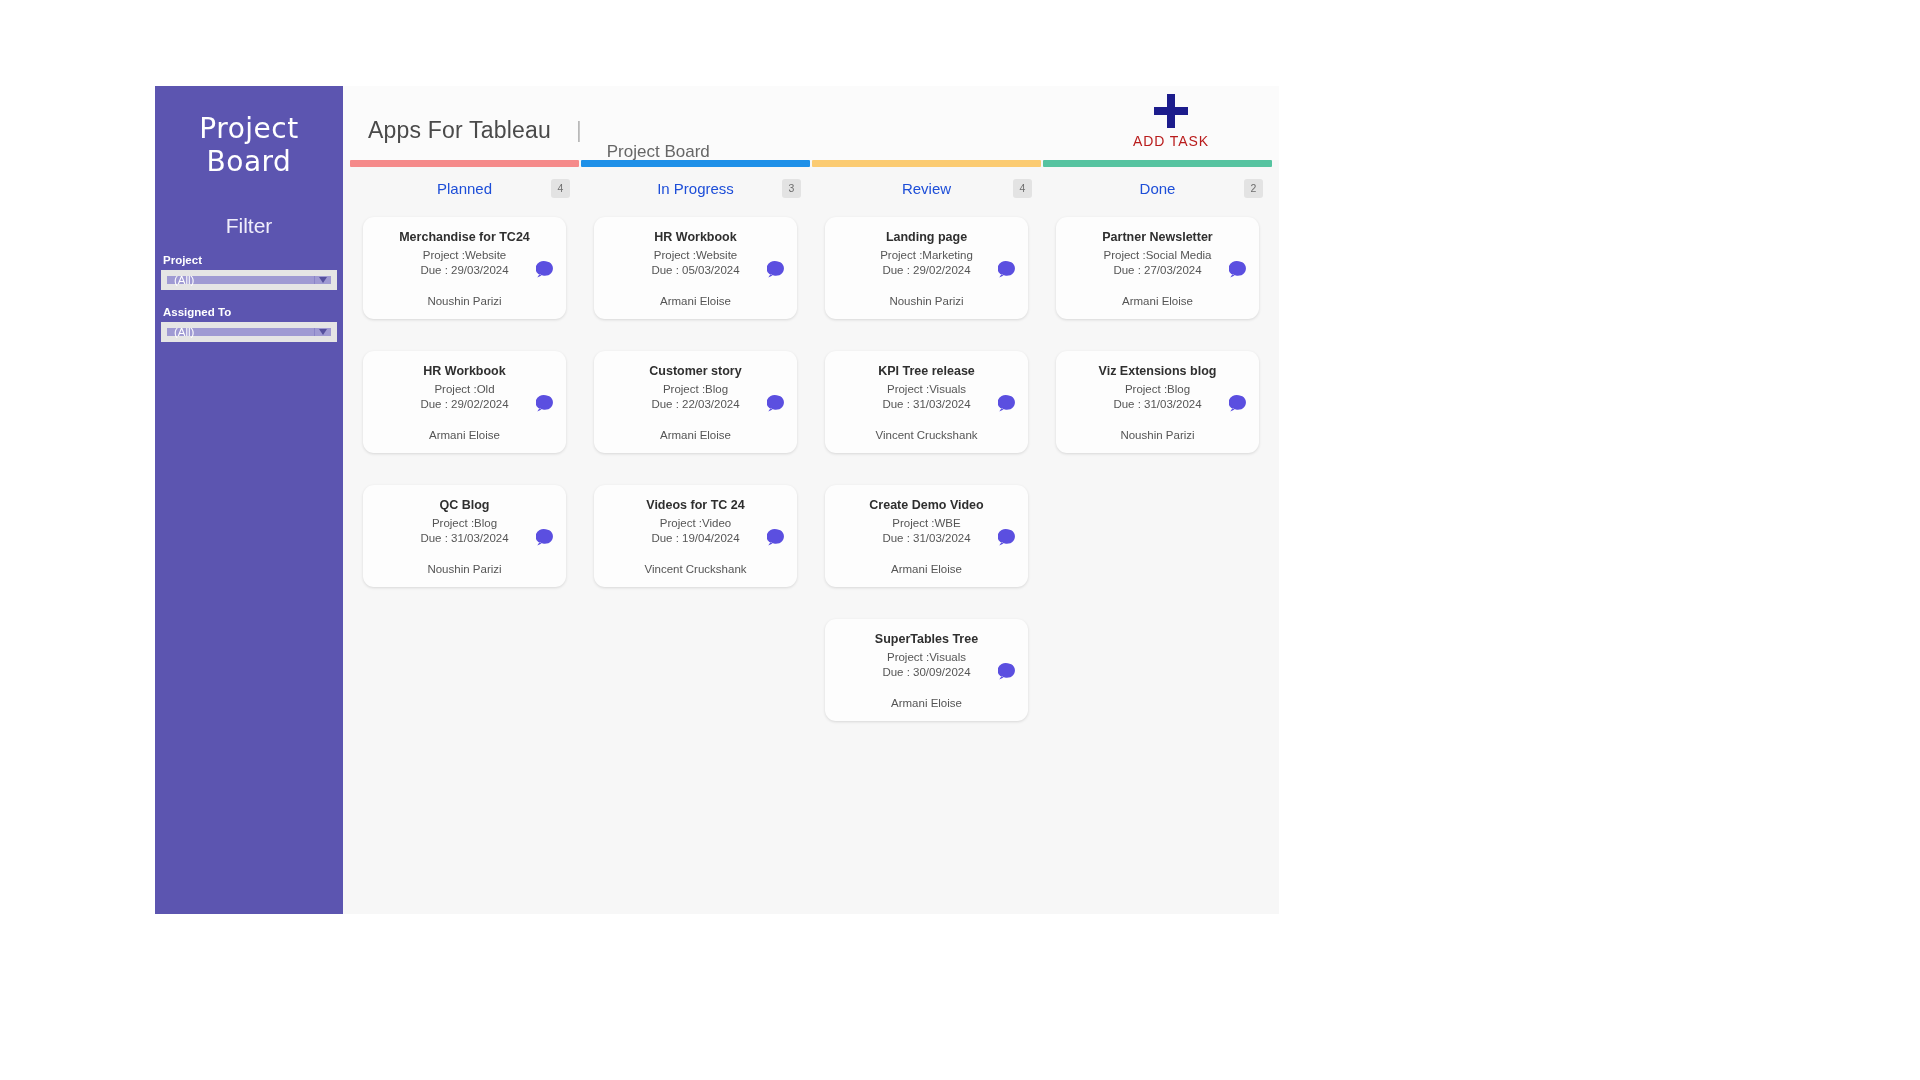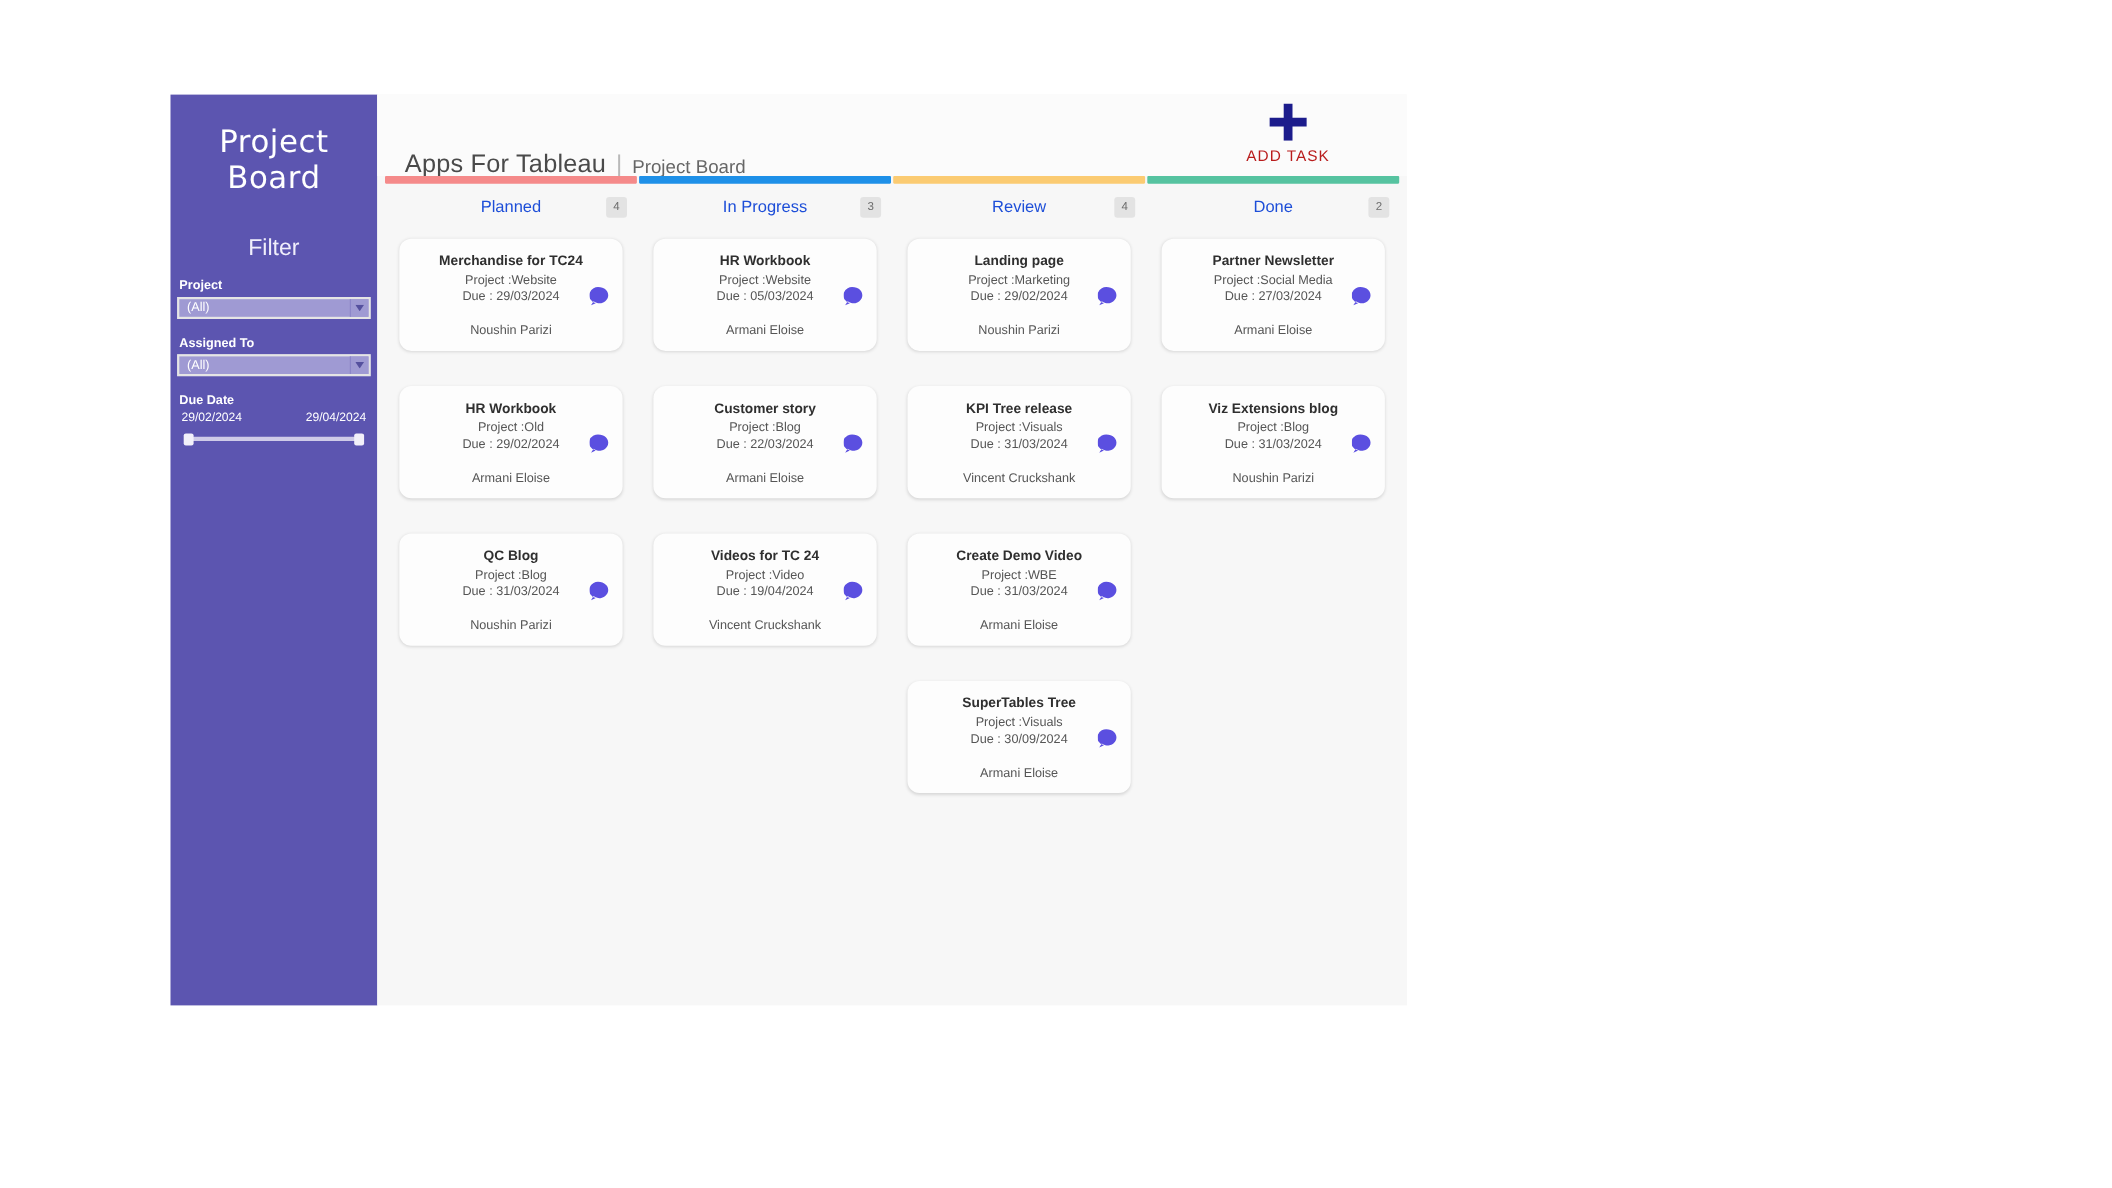--- a/index.html
+++ b/index.html
@@ -47,21 +47,21 @@
     font-size: 11.5px;
     font-weight: bold;
     color: #ffffff;
     margin-bottom: 4px;
     padding-left: 2px;
   }
   .select {
     position: relative;
     height: 20px;
     background: #9f9ad3;
-    border: 2px solid #e5e5e5;
+    border: 6px solid #e5e5e5;
     display: flex;
     align-items: center;
   }
   .select-value {
     font-size: 11.5px;
     color: #ffffff;
     padding-left: 7px;
     flex: 1;
   }
   .select-arrow {
@@ -108,22 +108,22 @@
     position: relative;
   }
   .topbar {
     height: 74px;
     background: #fbfbfb;
     padding: 12px 0 0 25px;
     position: relative;
   }
   .title-line {
     display: flex;
-    align-items: flex-end;
-    gap: 0;
+    align-items: center;
+    gap: 16px;
   }
   .title-main {
     font-size: 23px;
     color: #4a4a4a;
     font-weight: 400;
     letter-spacing: .2px;
   }
   .title-sep {
     color: #b9b9b9;
     font-size: 22px;
@@ -268,32 +268,20 @@
       <div class="select">
         <span class="select-value">(All)</span>
         <span class="select-arrow">
           <svg width="8" height="6" viewBox="0 0 8 6">
               <polygon points="0,0 8,0 4,6" fill="#55509e"></polygon>
             </svg>
         </span>
       </div>
     </div>
 
-    <div class="field">
-      <div class="field-label">Due Date</div>
-      <div class="date-row">
-        <span>29/02/2024</span>
-        <span>29/04/2024</span>
-      </div>
-      <div class="slider">
-        <div class="slider-track"></div>
-        <div class="slider-handle left"></div>
-        <div class="slider-handle right"></div>
-      </div>
-    </div>
   </aside>
 
   <section class="main">
     <div class="topbar">
       <div class="title-line">
         <span class="title-main">Apps For Tableau</span>
         <span class="title-sep">|</span>
         <span class="title-sub">Project Board</span>
       </div>
 

